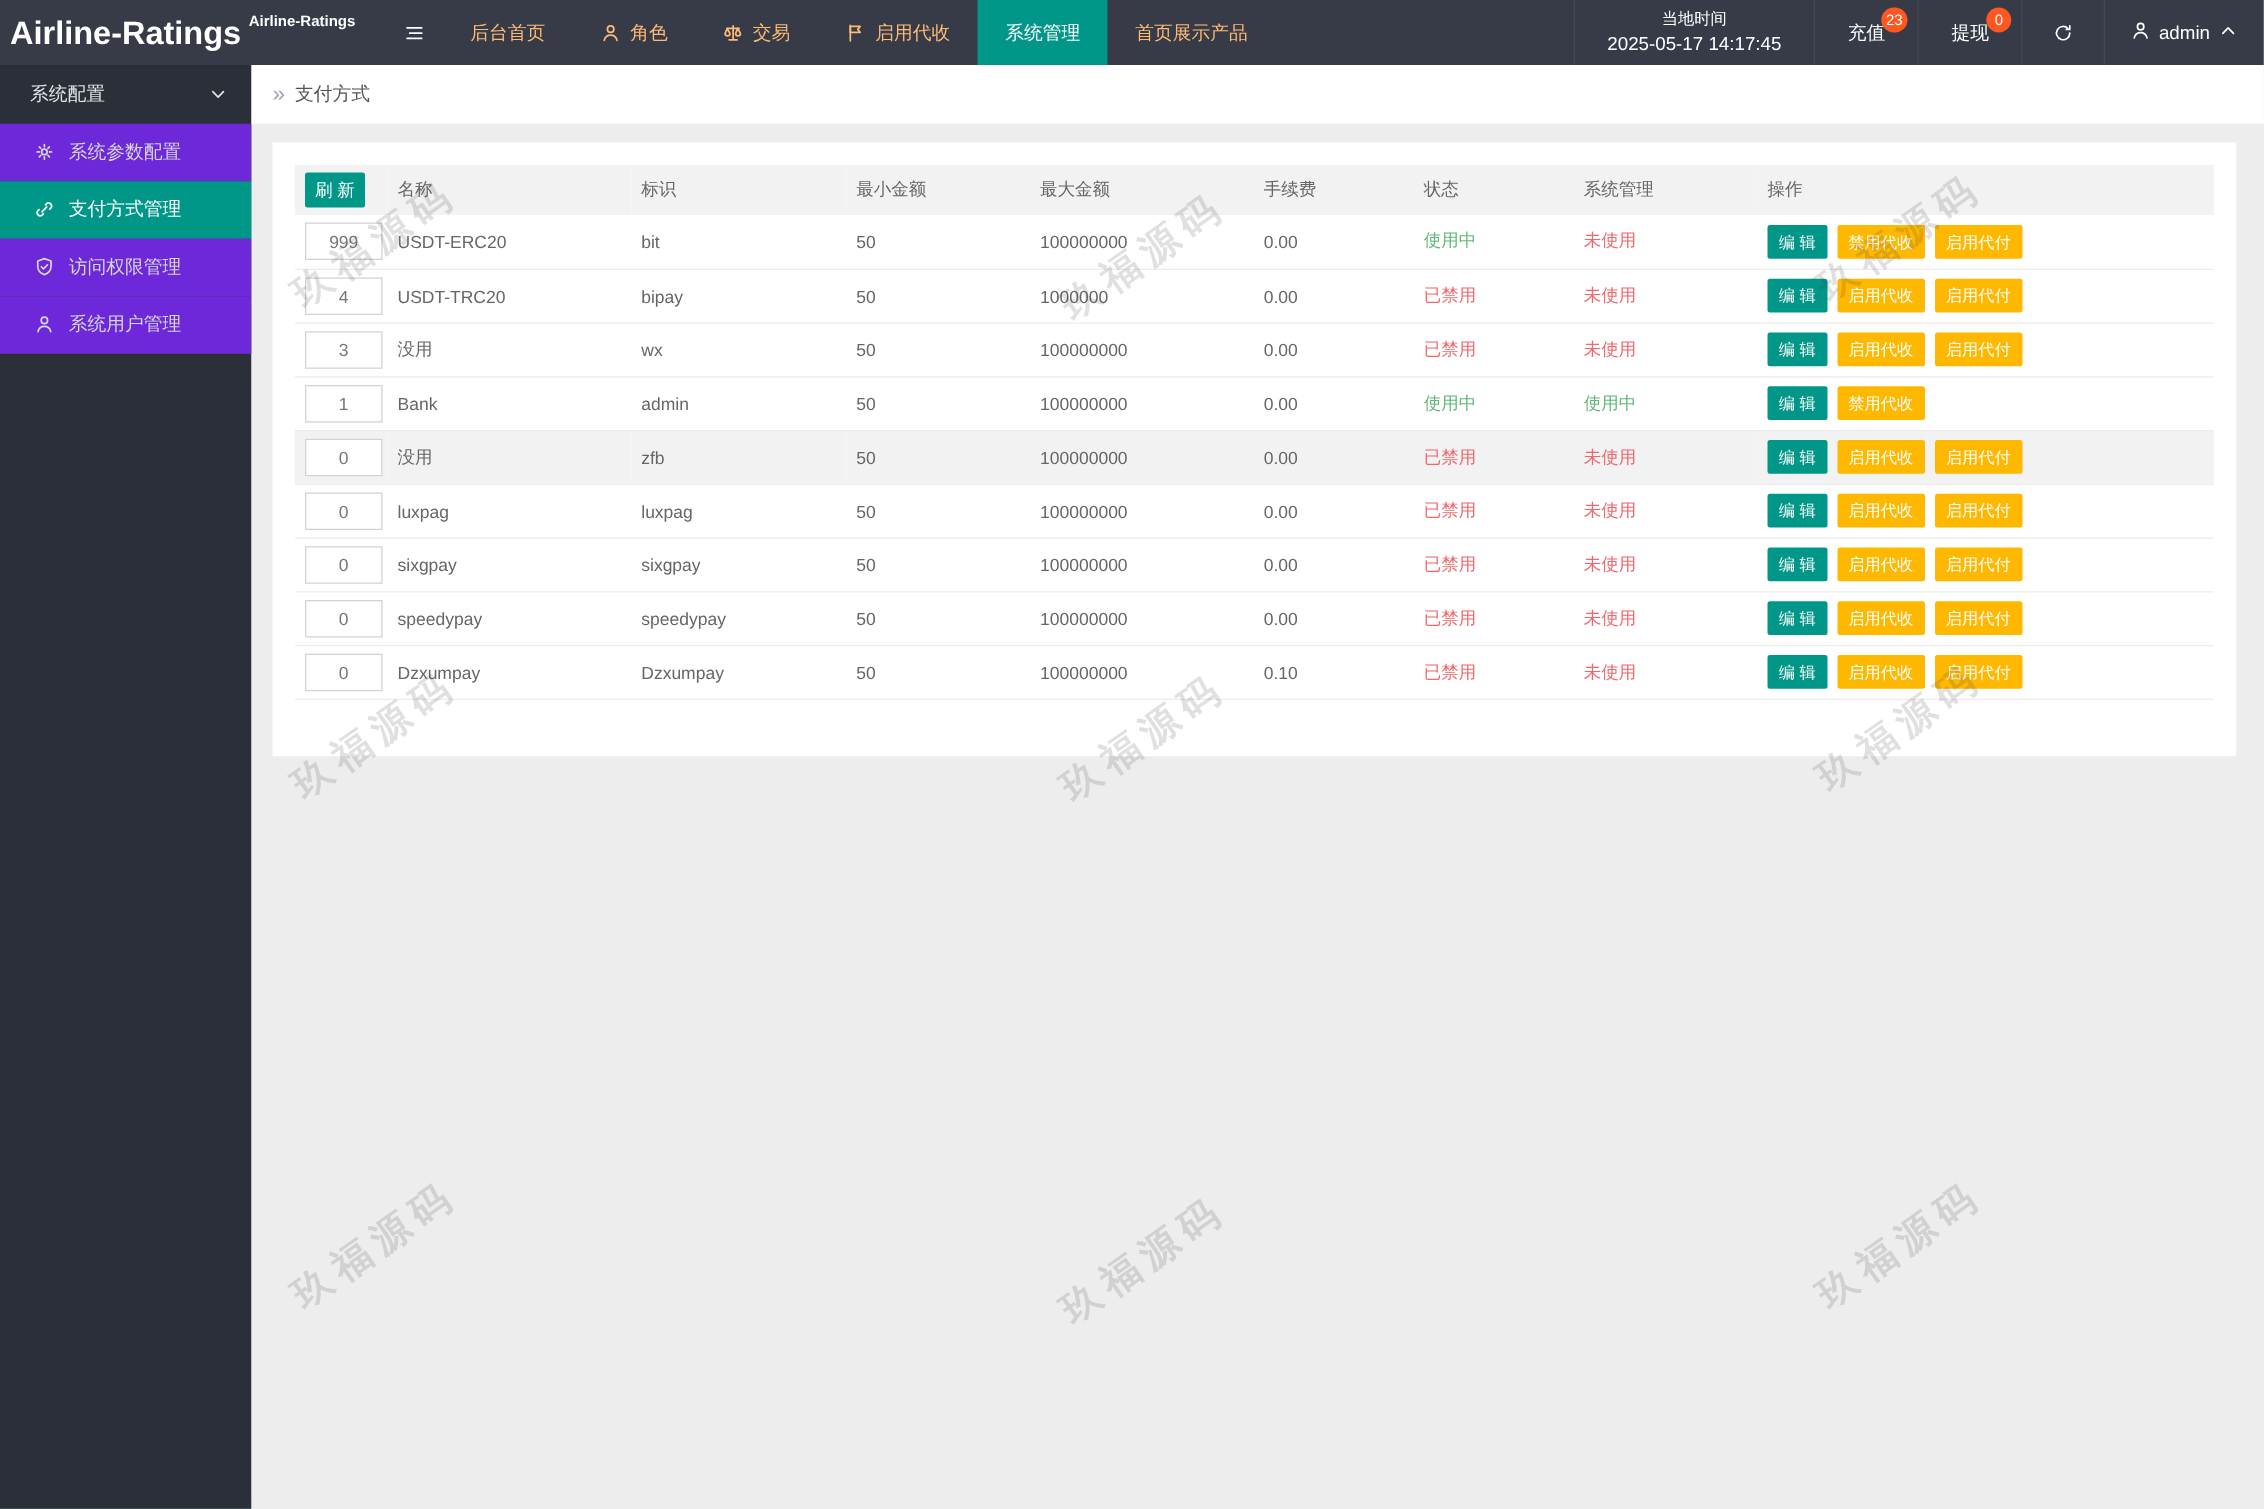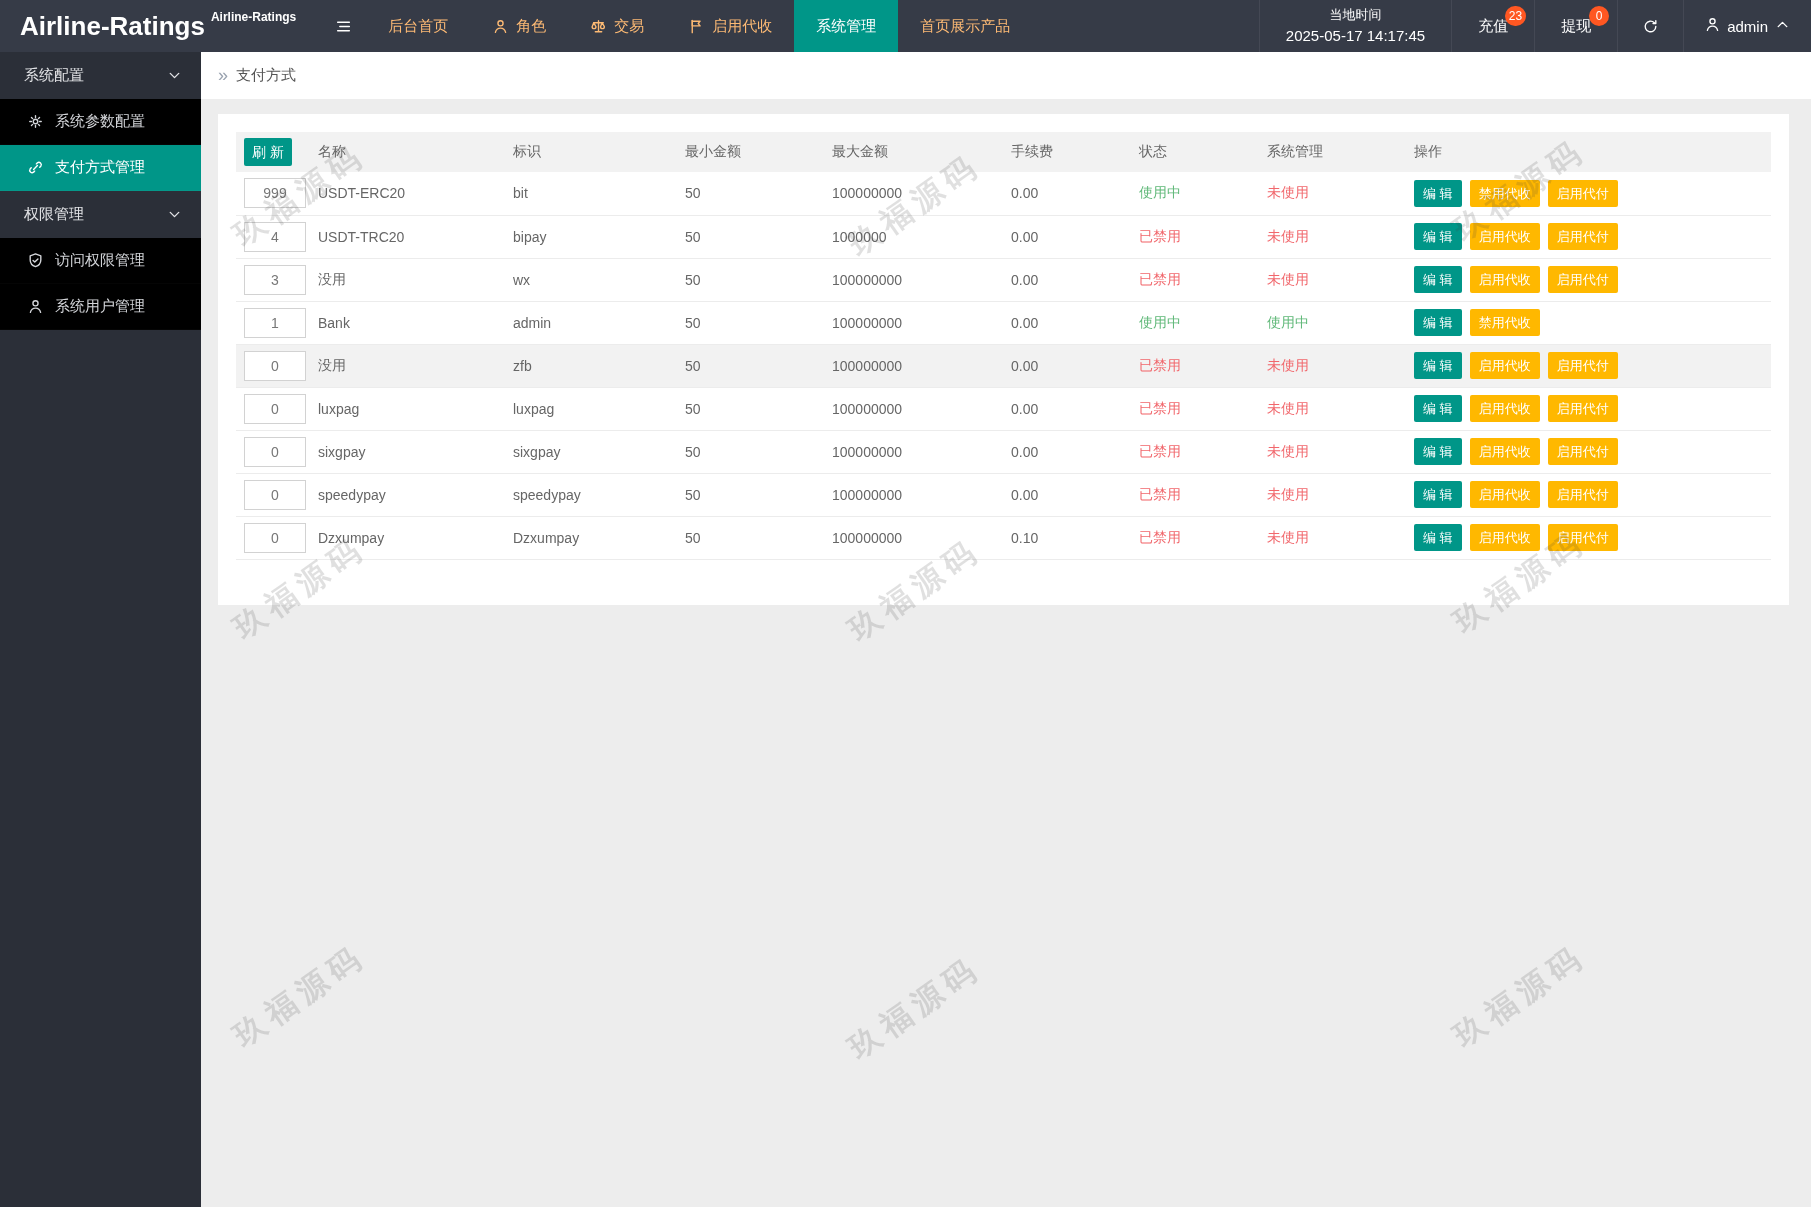--- a/index.html
+++ b/index.html
@@ -2,21 +2,21 @@
 <html><head>
 <meta charset="utf-8">
 <style>
   * { margin:0; padding:0; box-sizing:border-box; }
   html,body { width:1811px; height:1207px; overflow:hidden;
     font-family:"Liberation Sans","DejaVu Sans",sans-serif; background:#ededed; }
 
   
   .navbar { position:absolute; left:0; top:0; width:1811px; height:52px;
     background:#363b47; display:flex; align-items:stretch; color:#fff; z-index:5; }
-  .logo-wrap { display:flex; align-items:center; padding-left:20px; white-space:nowrap; }
+  .logo-wrap { display:flex; align-items:center; padding-left:8px; white-space:nowrap; }
   .logo-main { font-size:26px; font-weight:bold; color:#fff; letter-spacing:0; }
   .logo-sup { font-size:12px; font-weight:bold; color:#fff; margin-left:6px;
     position:relative; top:-9px; }
   .nav-burger { display:flex; align-items:center; justify-content:center;
     width:46px; margin-left:24px; cursor:pointer; }
   .nav-items { display:flex; align-items:stretch; }
   .nav-item { display:flex; align-items:center; gap:7px; padding:0 22px;
     font-size:15px; color:#fdba74; cursor:pointer; }
   .nav-item.active { background:#009688; color:#ffffff; }
   .nav-right { margin-left:auto; display:flex; align-items:stretch; }
@@ -38,21 +38,21 @@
   .ic { display:inline-flex; align-items:center; justify-content:center; }
   .ic svg { display:block; }
 
   
   .sidebar { position:absolute; left:0; top:52px; width:201px; height:1155px;
     background:#2b2f38; z-index:4; }
   .side-title { height:47px; display:flex; align-items:center; padding:0 18px 0 24px;
     color:#e3e4e7; font-size:15px; cursor:pointer; }
   .side-title .lbl { flex:1; }
   .side-item { height:46px; display:flex; align-items:center; gap:11px;
-    padding-left:27px; background:#000000; color:#d4d6da; font-size:15px;
+    padding-left:27px; background:#6d28d9; color:#d4d6da; font-size:15px;
     cursor:pointer; border-bottom:1px solid rgba(255,255,255,.02); }
   .side-item.active { background:#009688; color:#fff; }
   .side-scroll-hint { position:absolute; left:0; bottom:0; width:201px; height:10px;
     background:#419fd9; }
 
   
   .crumbbar { position:absolute; left:201px; top:52px; width:1610px; height:47px;
     background:#fff; display:flex; align-items:center; padding-left:17px; }
   .crumb-arrow { color:#9aa3b0; font-size:18px; margin-right:8px; }
   .crumb-label { color:#555; font-size:15px; }
@@ -202,28 +202,20 @@
     </div>
     <div class="side-item active">
       <span class="ic">
         <svg width="17" height="17" viewBox="0 0 16 16" fill="none" stroke="currentColor" stroke-width="1.3" stroke-linecap="round" stroke-linejoin="round">
           <path d="M6.2 9.8l3.6-3.6"></path>
           <path d="M8.8 4.6l1-1a2.3 2.3 0 0 1 3.2 3.2l-1 1"></path>
           <path d="M7.2 11.4l-1 1a2.3 2.3 0 0 1-3.2-3.2l1-1"></path>
         </svg>
       </span>
       <span>支付方式管理</span>
-    </div>
-    <div class="side-title">
-      <span class="lbl">权限管理</span>
-      <span class="ic">
-        <svg width="17" height="17" viewBox="0 0 16 16" fill="none" stroke="currentColor" stroke-width="1.3" stroke-linecap="round" stroke-linejoin="round">
-          <path d="M4 6l4 4 4-4"></path>
-        </svg>
-      </span>
     </div>
     <div class="side-item">
       <span class="ic">
         <svg width="17" height="17" viewBox="0 0 16 16" fill="none" stroke="currentColor" stroke-width="1.3" stroke-linecap="round" stroke-linejoin="round">
           <path d="M8 1.8l5 1.8v3.9c0 3-2.1 5.3-5 6.3-2.9-1-5-3.3-5-6.3V3.6z"></path>
           <path d="M5.7 7.9l1.6 1.6 3-3"></path>
         </svg>
       </span>
       <span>访问权限管理</span>
     </div>

